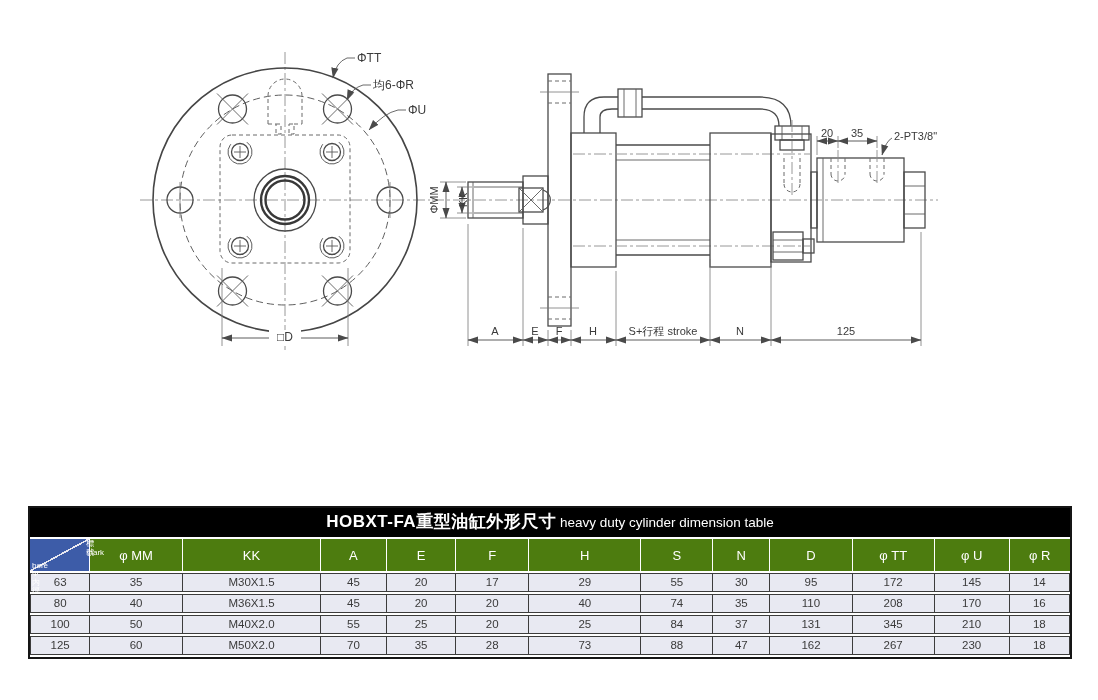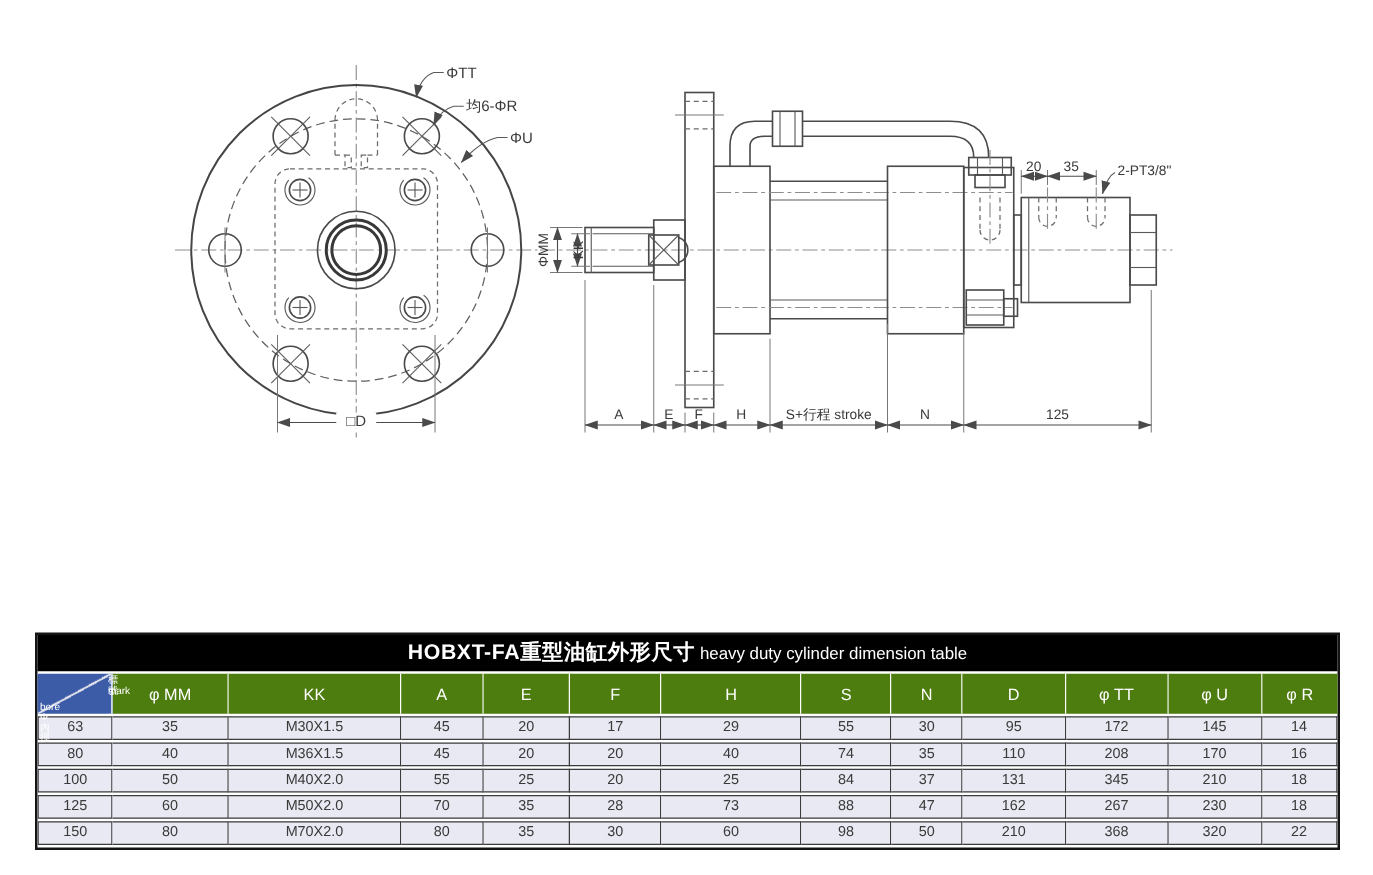--- a/index.html
+++ b/index.html
@@ -361,30 +361,15 @@
           <td>35</td>
           <td>28</td>
           <td>73</td>
           <td>88</td>
           <td>47</td>
           <td>162</td>
           <td>267</td>
           <td>230</td>
           <td>18</td>
         </tr>
-        <tr>
-          <td>150</td>
-          <td>80</td>
-          <td>M70X2.0</td>
-          <td>80</td>
-          <td>35</td>
-          <td>30</td>
-          <td>60</td>
-          <td>98</td>
-          <td>50</td>
-          <td>210</td>
-          <td>368</td>
-          <td>320</td>
-          <td>22</td>
-        </tr>
       </tbody>
   </table>
 </div>
 
 </body></html>

